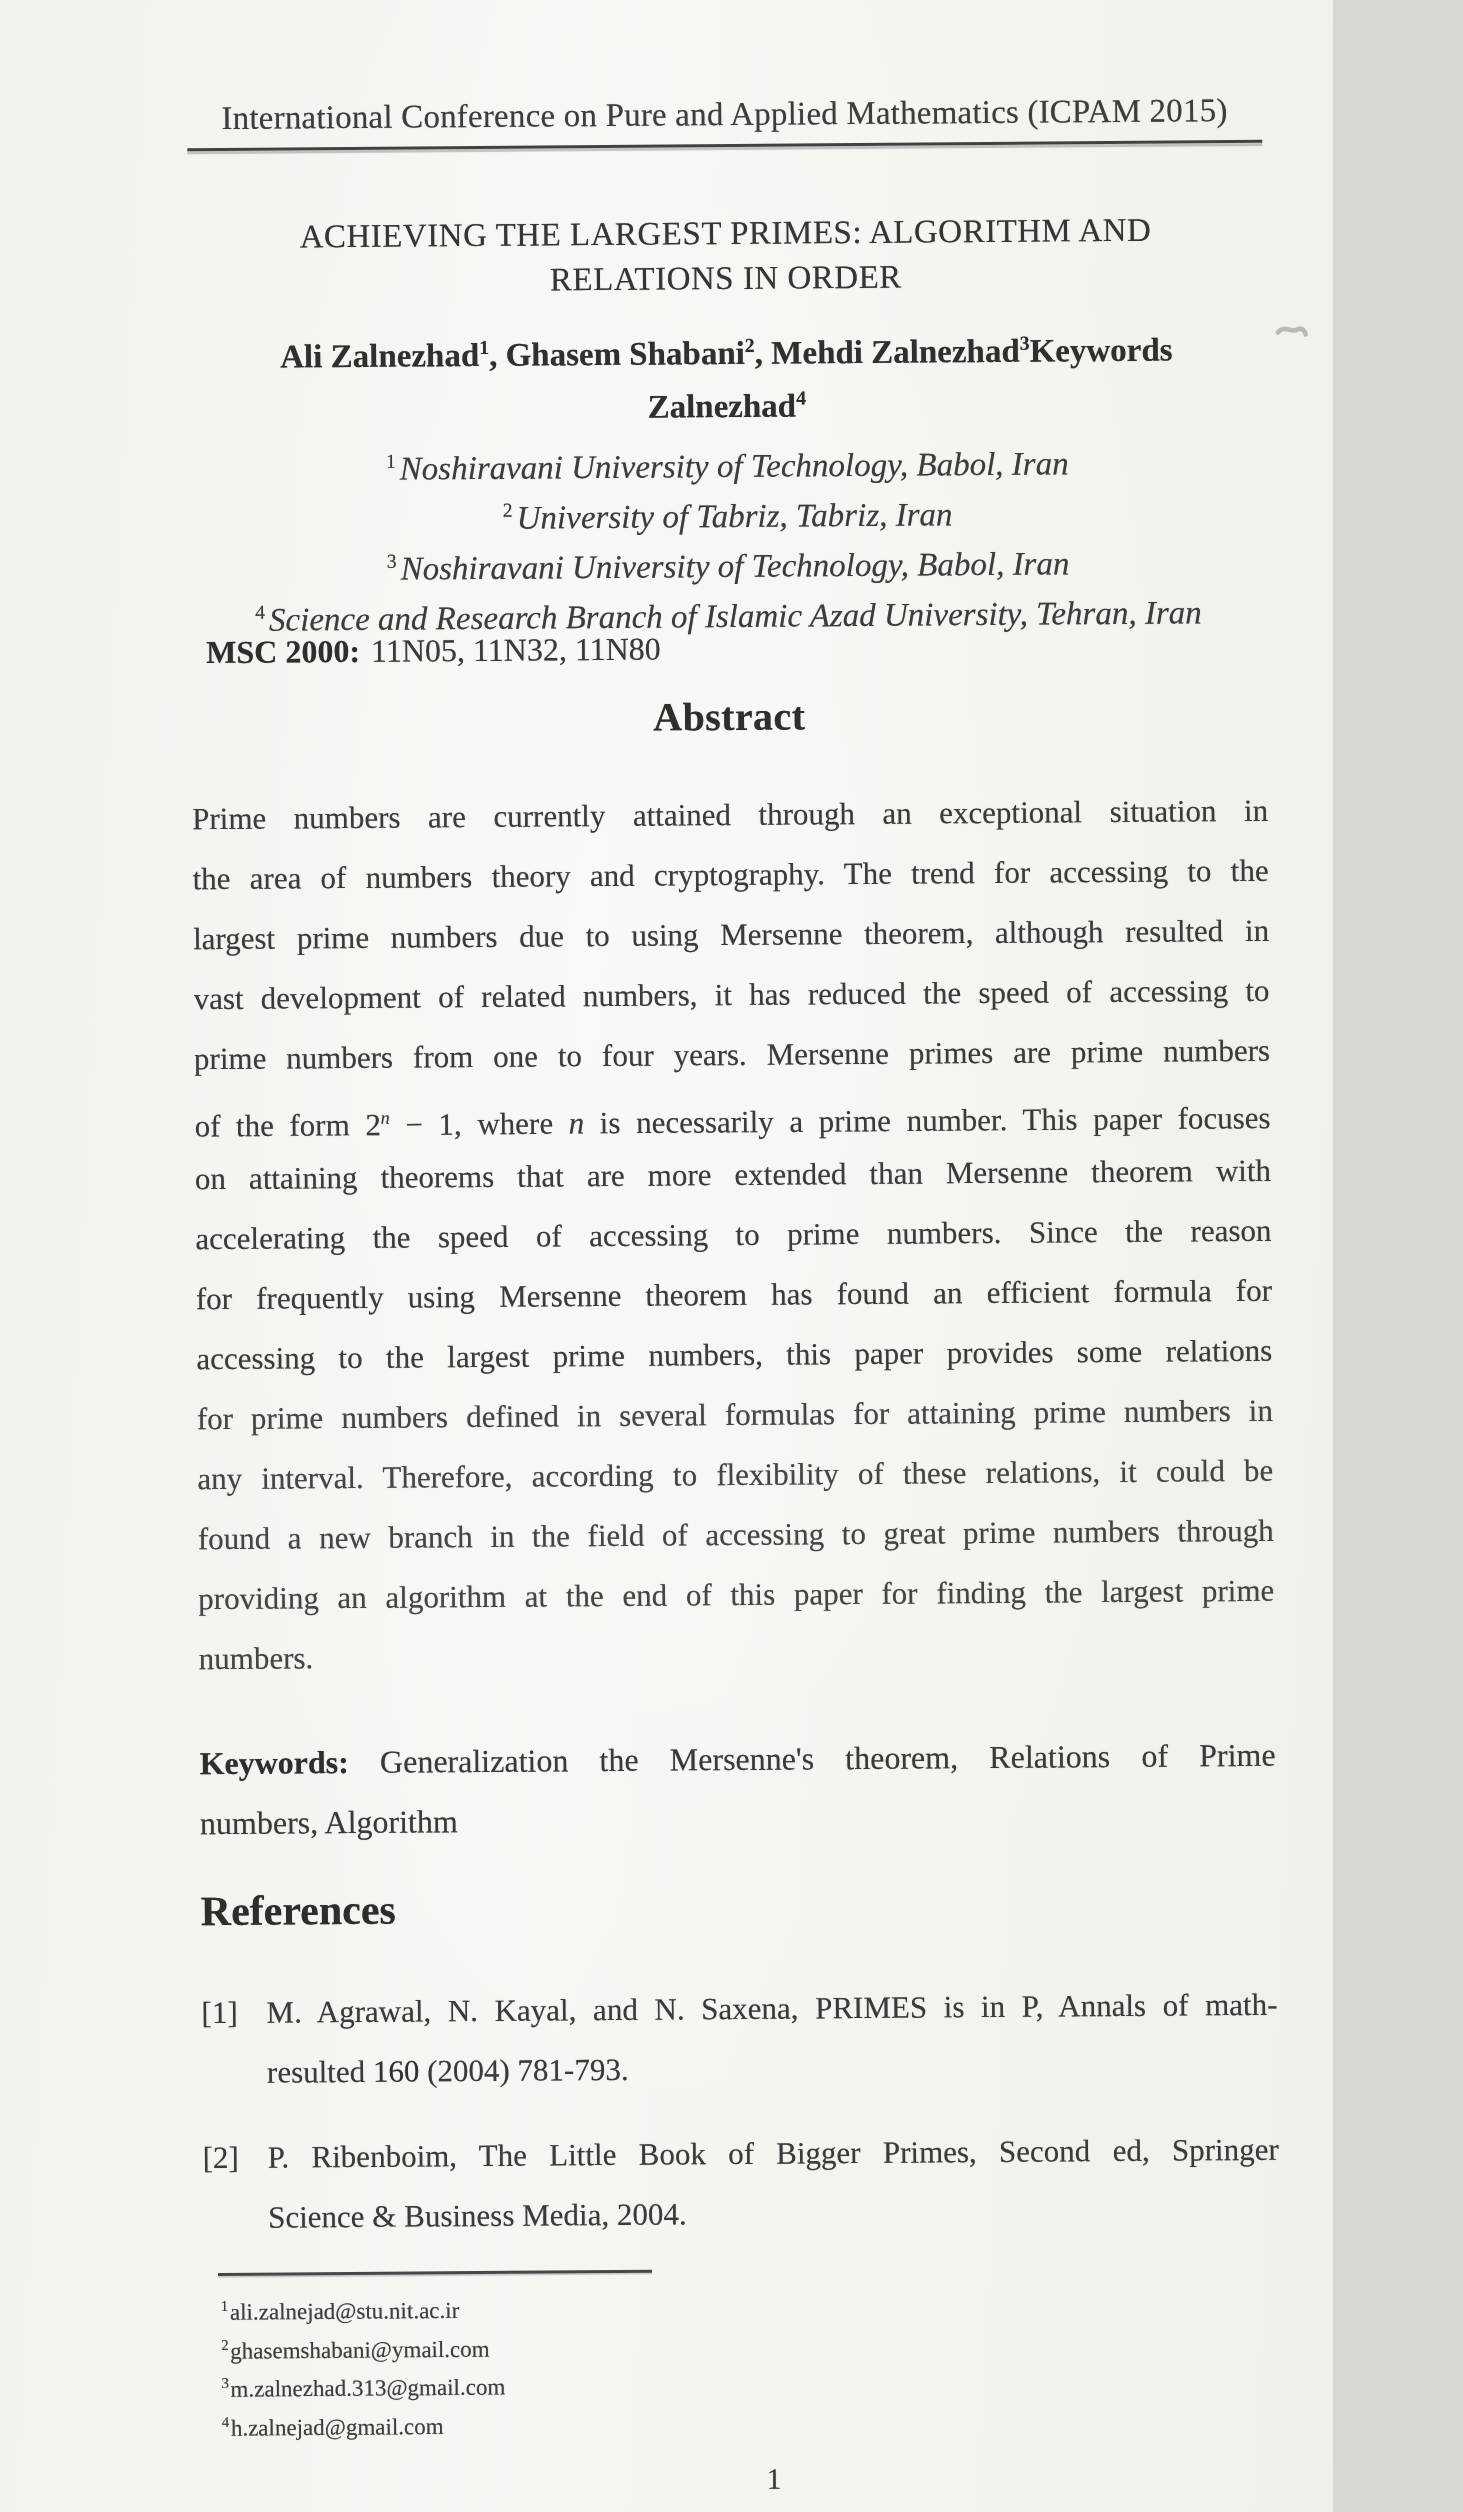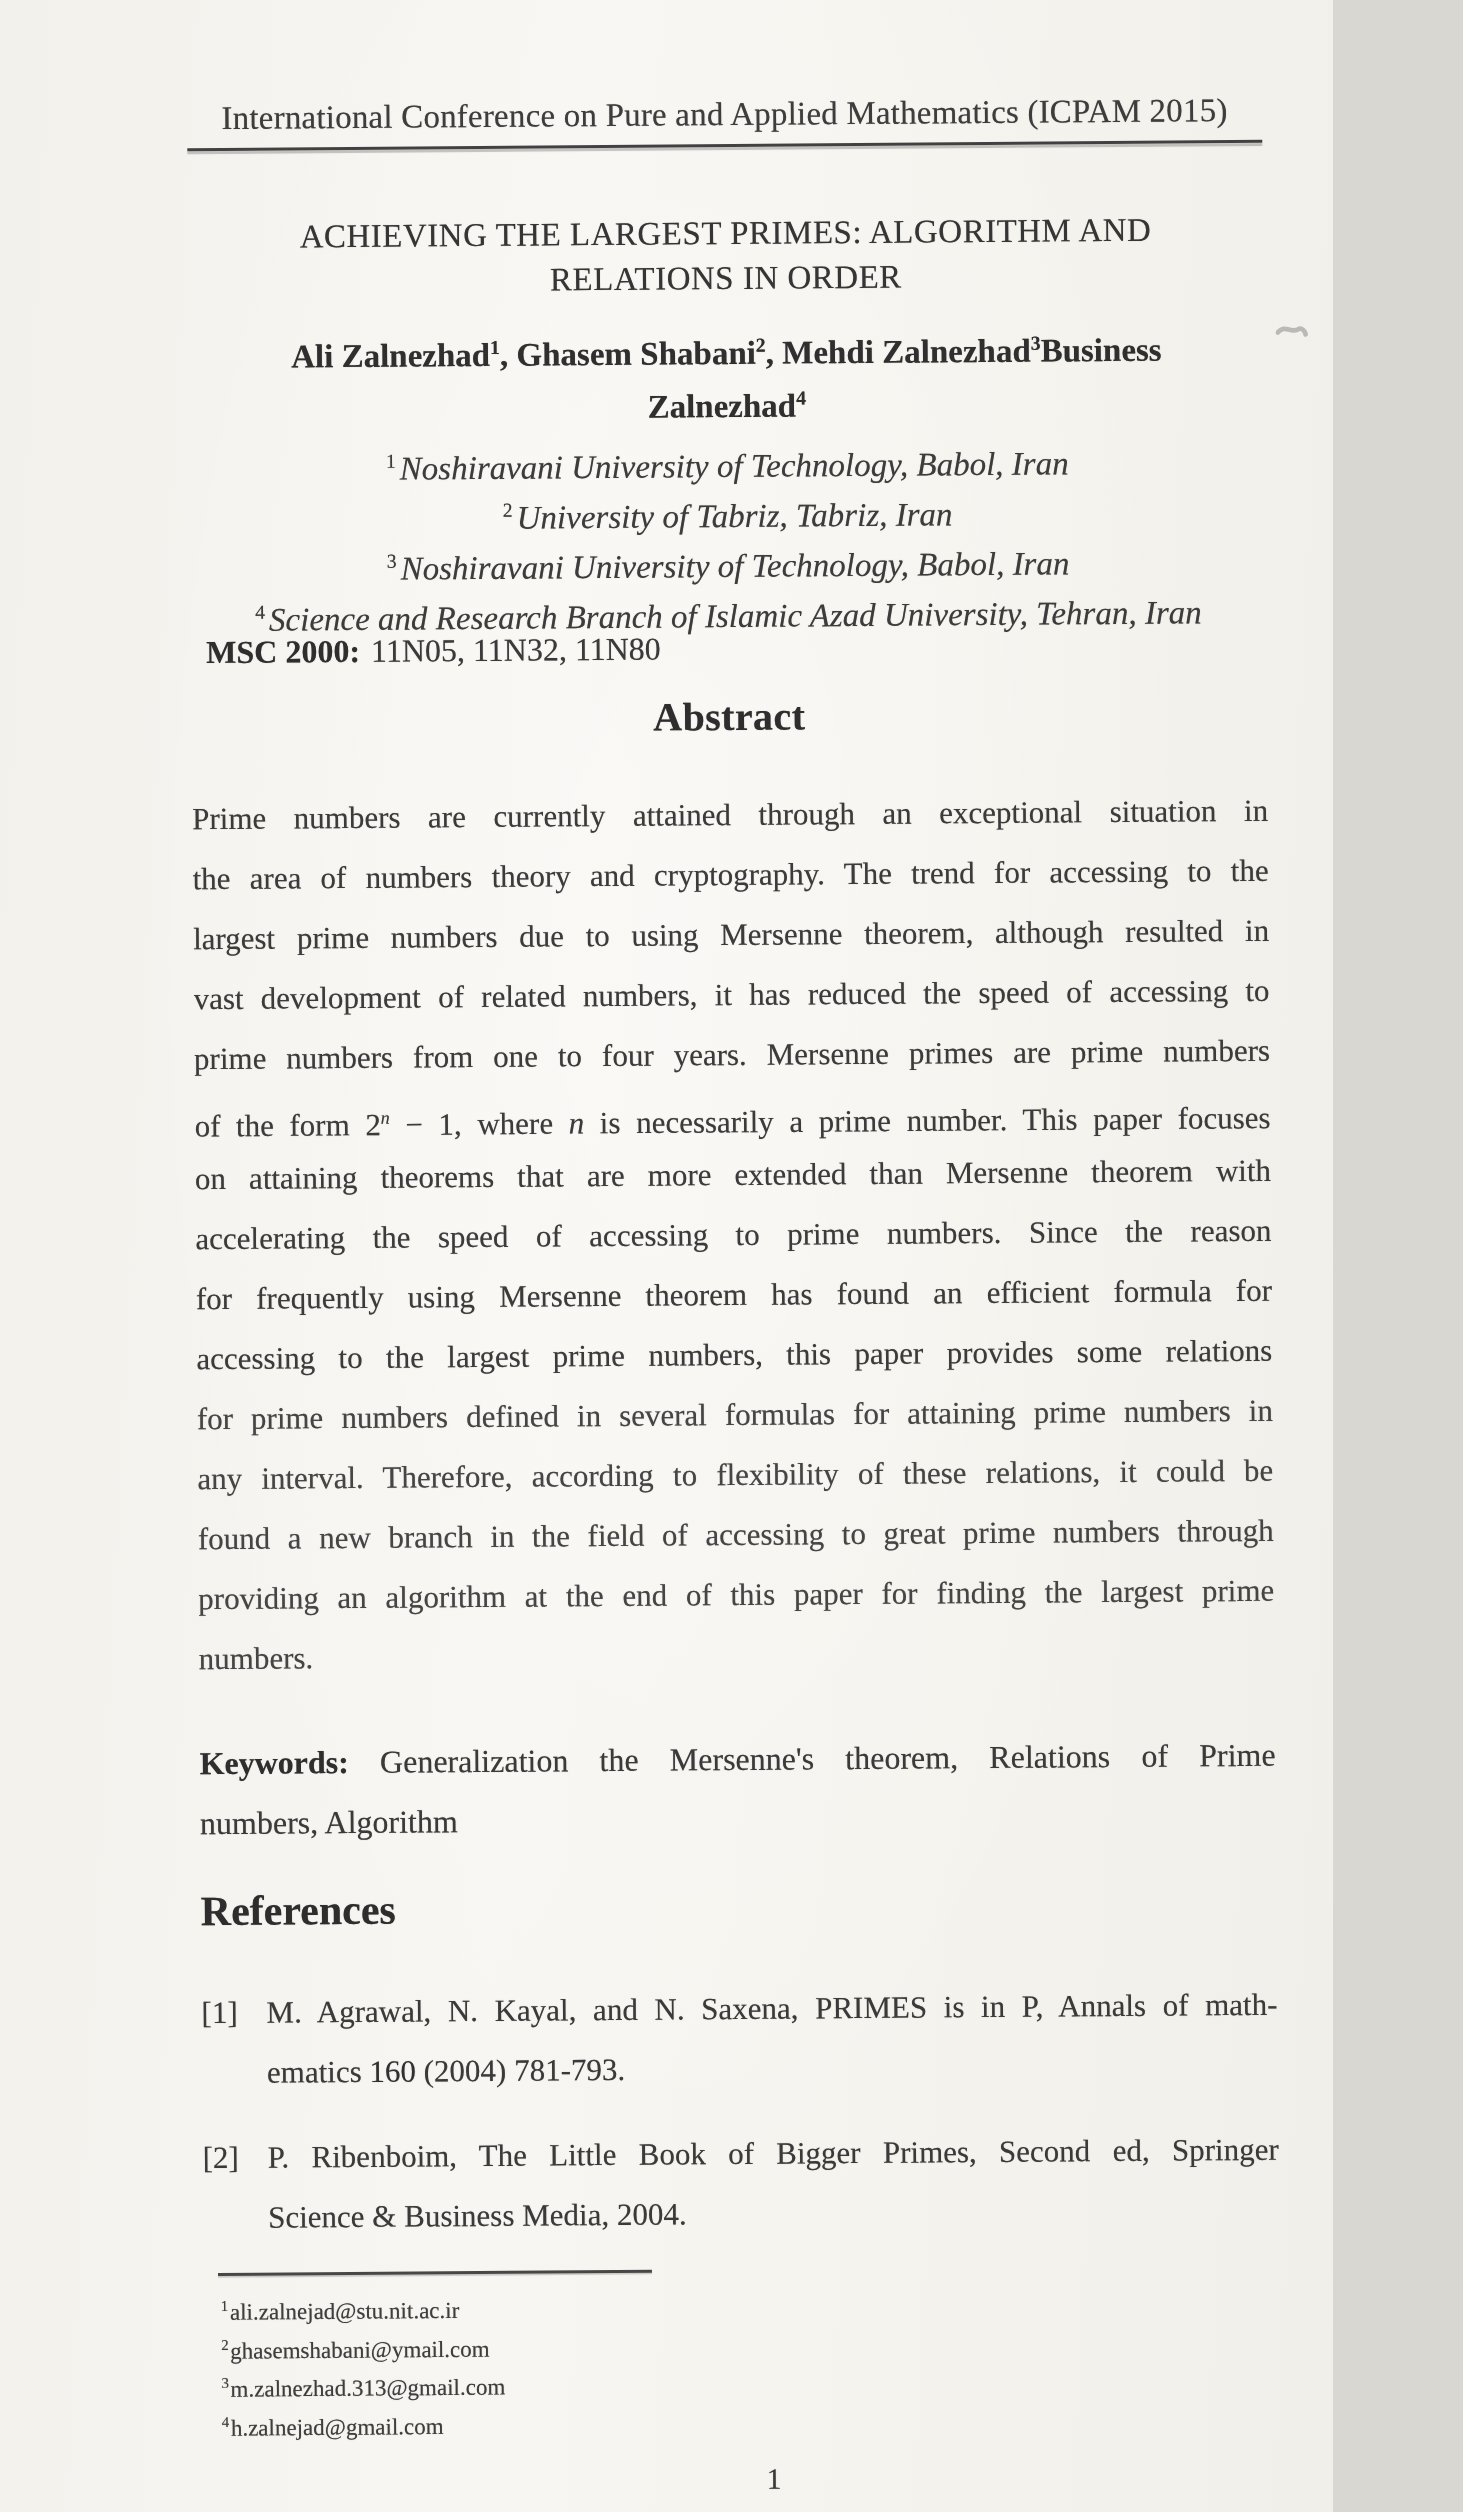--- a/index.html
+++ b/index.html
@@ -149,21 +149,21 @@
 
     <div class="running-header">International Conference on Pure and Applied Mathematics (ICPAM 2015)</div>
     <div class="header-rule"></div>
 
     <div class="paper-title">
       <div>ACHIEVING THE LARGEST PRIMES: ALGORITHM AND</div>
       <div>RELATIONS IN ORDER</div>
     </div>
 
     <div class="authors">
-      <div><span>Ali Zalnezhad</span><sup>1</sup><span>, Ghasem Shabani</span><sup>2</sup><span>, Mehdi Zalnezhad</span><sup>3</sup><span>Business</span></div>
+      <div><span>Ali Zalnezhad</span><sup>1</sup><span>, Ghasem Shabani</span><sup>2</sup><span>, Mehdi Zalnezhad</span><sup>3</sup><span>Keywords</span></div>
       <div><span>Zalnezhad</span><sup>4</sup></div>
     </div>
 
     <div class="affils">
       <div class="affil"><sup>1</sup><span>Noshiravani University of Technology, Babol, Iran</span></div>
       <div class="affil"><sup>2</sup><span>University of Tabriz, Tabriz, Iran</span></div>
       <div class="affil"><sup>3</sup><span>Noshiravani University of Technology, Babol, Iran</span></div>
       <div class="affil"><sup>4</sup><span>Science and Research Branch of Islamic Azad University, Tehran, Iran</span></div>
     </div>
 
@@ -194,21 +194,21 @@
     <div class="keywords">
       <div class="jline"><span class="keywords-label">Keywords:</span> <span>Generalization the Mersenne's theorem, Relations of Prime</span></div>
       <div>numbers, Algorithm</div>
     </div>
 
     <div class="refs-heading">References</div>
 
     <div class="ref-item ref-item-1">
       <span class="ref-label">[1]</span>
       <div class="jline">M. Agrawal, N. Kayal, and N. Saxena, PRIMES is in P, Annals of math-</div>
-      <div><span>ematics </span><span class="ref-bold">160</span><span> (2004) 781-793.</span></div>
+      <div><span>resulted </span><span class="ref-bold">160</span><span> (2004) 781-793.</span></div>
     </div>
 
     <div class="ref-item ref-item-2">
       <span class="ref-label">[2]</span>
       <div class="jline">P. Ribenboim, The Little Book of Bigger Primes, Second ed, Springer</div>
       <div>Science &amp; Business Media, 2004.</div>
     </div>
 
     <div class="footnote-rule"></div>
 

